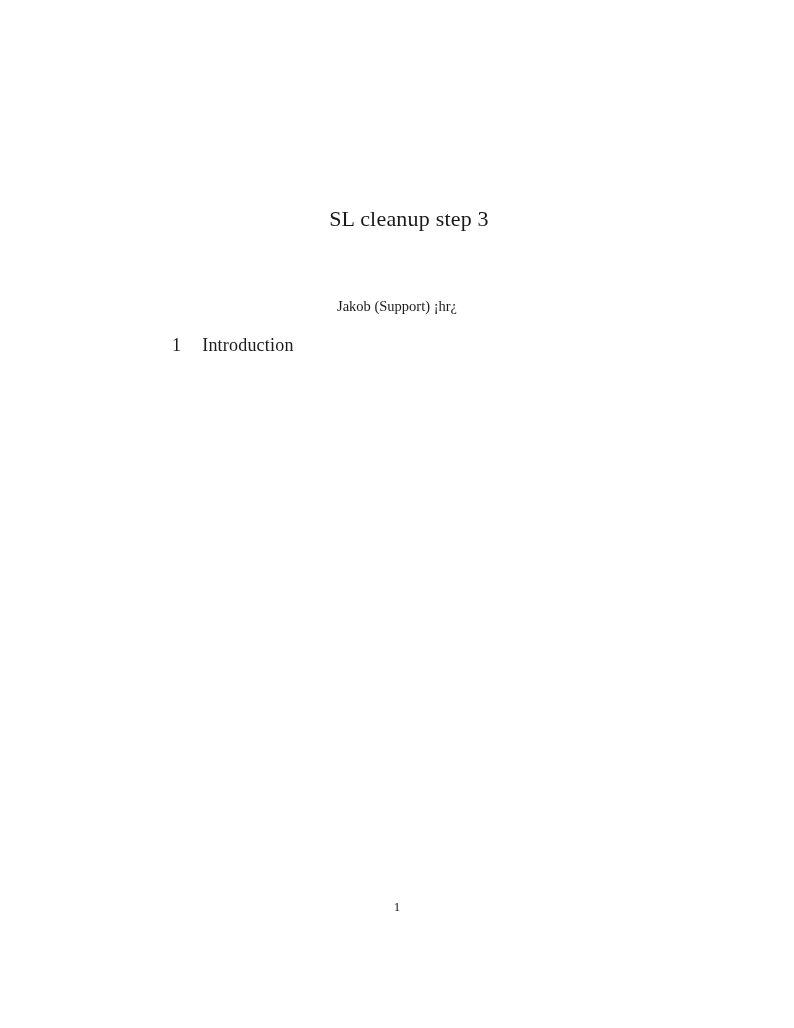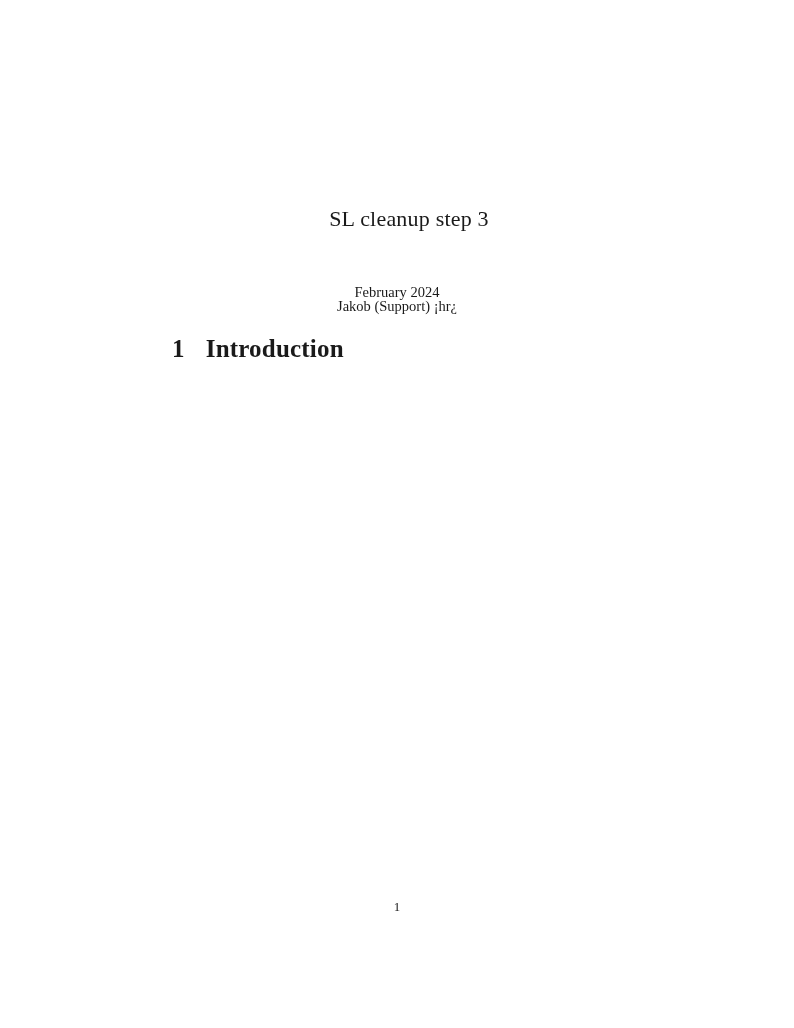--- a/index.html
+++ b/index.html
@@ -42,22 +42,22 @@
     left: 0;
     width: 100%;
     text-align: center;
     font-size: 14.5px;
     font-weight: 400;
   }
   .section-heading {
     position: absolute;
     top: 335px;
     left: 172px;
-    font-size: 25px;
-    font-weight: 700;
+    font-size: 18px;
+    font-weight: 400;
     letter-spacing: 0.2px;
     text-align: right;
   }
   .section-number {
     display: inline-block;
     margin-right: 21px;
   }
   .page-number {
     position: absolute;
     top: 899px;
@@ -69,20 +69,19 @@
   }
 </style>
 </head>
 <body>
 
 <div class="page">
   <div class="doc-title">SL cleanup step 3</div>
 
   <div class="doc-author">Jakob (Support) ¡hr¿</div>
 
-  <div class="doc-date">February 2024</div>
 
   <div class="section-heading">
     <span class="section-number">1</span><span>Introduction</span>
   </div>
 
   <div class="page-number">1</div>
 </div>
 
 </body></html>

